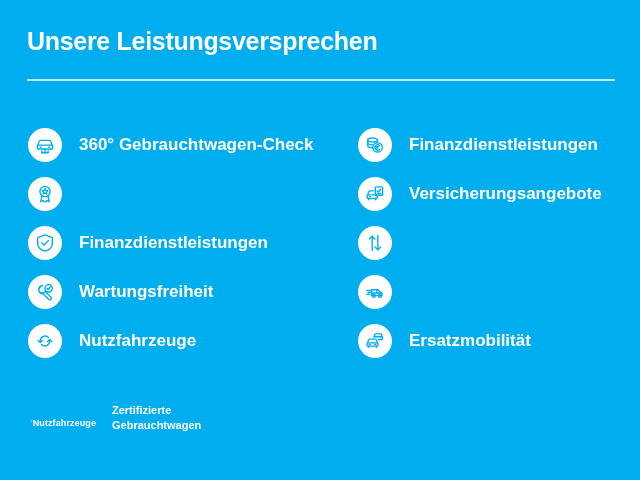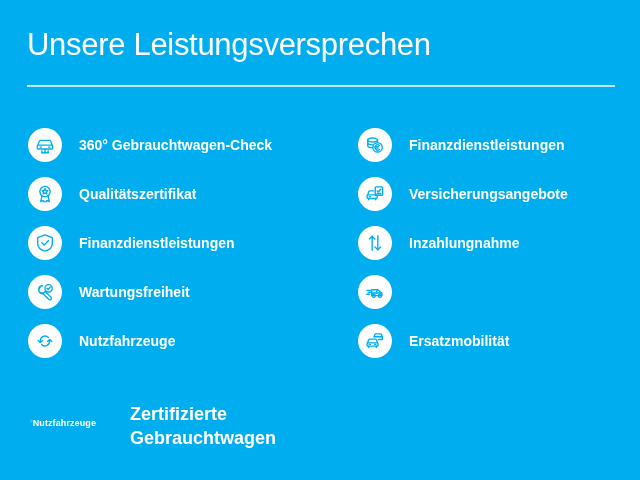--- a/index.html
+++ b/index.html
@@ -19,22 +19,22 @@
   }
 
   
   .header {
     position:absolute;
     left:27px; top:28px;
     width:588px;
   }
   .title {
     color:#ffffff;
-    font-size:31px;
-    font-weight:normal;
+    font-size:25px;
+    font-weight:bold;
     letter-spacing:-0.3px;
     line-height:1.1;
     white-space:nowrap;
   }
   .divider {
     margin-top:23px;
     width:588px;
     height:2px;
     background:#bfe9fb;
   }
@@ -64,21 +64,21 @@
     background:#ffffff;
     flex:0 0 34px;
     display:flex;
     align-items:center;
     justify-content:center;
   }
   .badge svg { display:block; }
   .item-label {
     margin-left:17px;
     color:#ffffff;
-    font-size:14px;
+    font-size:17px;
     font-weight:bold;
     white-space:nowrap;
     line-height:1;
   }
 
   
   .footer {
     position:absolute;
     left:30px; top:396px;
     display:flex;
@@ -92,24 +92,24 @@
   .vw-ring { display:block; }
   .brand-sub {
     margin-top:3px;
     color:#ffffff;
     font-size:9px;
     font-weight:bold;
     letter-spacing:0.1px;
     white-space:nowrap;
   }
   .footer-text {
-    margin-left:34px;
+    margin-left:16px;
     margin-top:7px;
     color:#ffffff;
-    font-size:18px;
+    font-size:11px;
     font-weight:bold;
     line-height:1.32;
     white-space:nowrap;
   }
 </style>
 </head>
 <body>
 
 <div class="slide">
 
@@ -140,21 +140,20 @@
 
       <div class="item">
         <span class="badge">
           <svg width="22" height="22" viewBox="0 0 24 24" fill="none" stroke="#00ADEF" stroke-width="1.5" stroke-linecap="round" stroke-linejoin="round">
             <circle cx="12" cy="9.3" r="5.6"></circle>
             <path d="M12 6.1 l0.95 1.95 2.15 0.3 -1.55 1.5 0.37 2.13 -1.92 -1.0 -1.92 1.0 0.37 -2.13 -1.55 -1.5 2.15 -0.3 z"></path>
             <path d="M8.7 14.1 L7.3 20.4 l2.6 -1.35 1.35 1.35"></path>
             <path d="M15.3 14.1 L16.7 20.4 l-2.6 -1.35 -1.35 1.35"></path>
           </svg>
         </span>
-        <span class="item-label">Qualitätszertifikat</span>
       </div>
 
       <div class="item">
         <span class="badge">
           <svg width="22" height="22" viewBox="0 0 24 24" fill="none" stroke="#00ADEF" stroke-width="1.5" stroke-linecap="round" stroke-linejoin="round">
             <path d="M12 3.2 L20 6.1 v6.1 c0 4.5 -3.4 7.4 -8 8.6 -4.6 -1.2 -8 -4.1 -8 -8.6 V6.1 z"></path>
             <polyline points="8.4,11.6 11.1,14.3 15.8,9.3"></polyline>
           </svg>
         </span>
         <span class="item-label">Finanzdienstleistungen</span>
@@ -221,21 +220,20 @@
 
       <div class="item">
         <span class="badge">
           <svg width="22" height="22" viewBox="0 0 24 24" fill="none" stroke="#00ADEF" stroke-width="1.5" stroke-linecap="round" stroke-linejoin="round">
             <line x1="8.9" y1="20.0" x2="8.9" y2="4.6"></line>
             <polyline points="5.9,7.6 8.9,4.5 11.9,7.6"></polyline>
             <line x1="15.1" y1="4.0" x2="15.1" y2="19.4"></line>
             <polyline points="12.1,16.4 15.1,19.5 18.1,16.4"></polyline>
           </svg>
         </span>
-        <span class="item-label">Inzahlungnahme</span>
       </div>
 
       <div class="item">
         <span class="badge">
           <svg width="22" height="22" viewBox="0 0 24 24" fill="none" stroke="#00ADEF" stroke-width="1.5" stroke-linecap="round" stroke-linejoin="round">
             <path d="M8.4 9.6 h6.0 c0.6 0 1.1 0.2 1.5 0.6 l3.0 2.9 c0.4 0.4 0.6 0.8 0.6 1.3 v1.5 h-11.1 z"></path>
             <line x1="14.0" y1="9.6" x2="14.0" y2="13.1"></line>
             <line x1="8.4" y1="13.1" x2="19.5" y2="13.1"></line>
             <circle cx="10.7" cy="16.0" r="1.7"></circle>
             <circle cx="17.4" cy="16.0" r="1.7"></circle>

